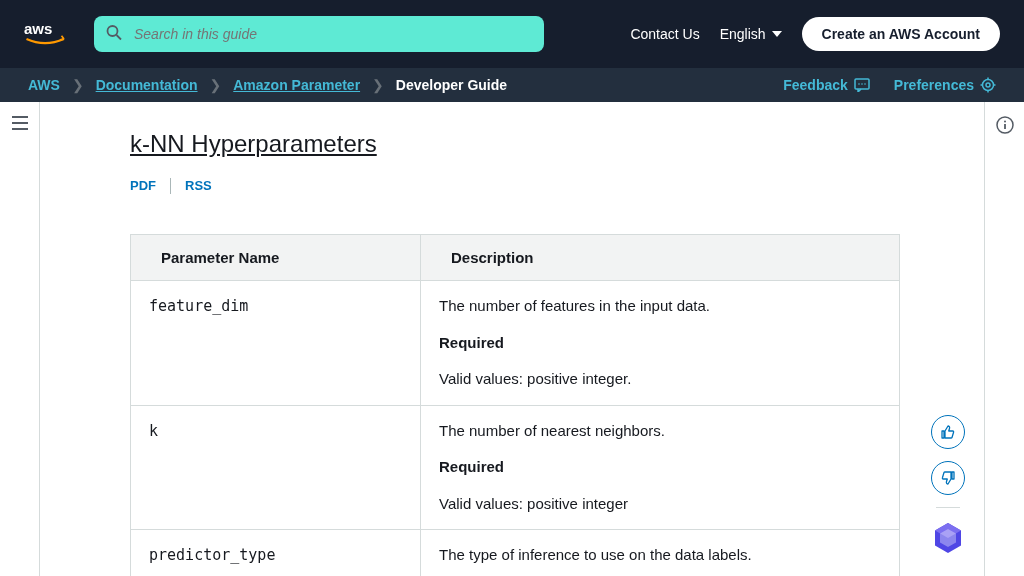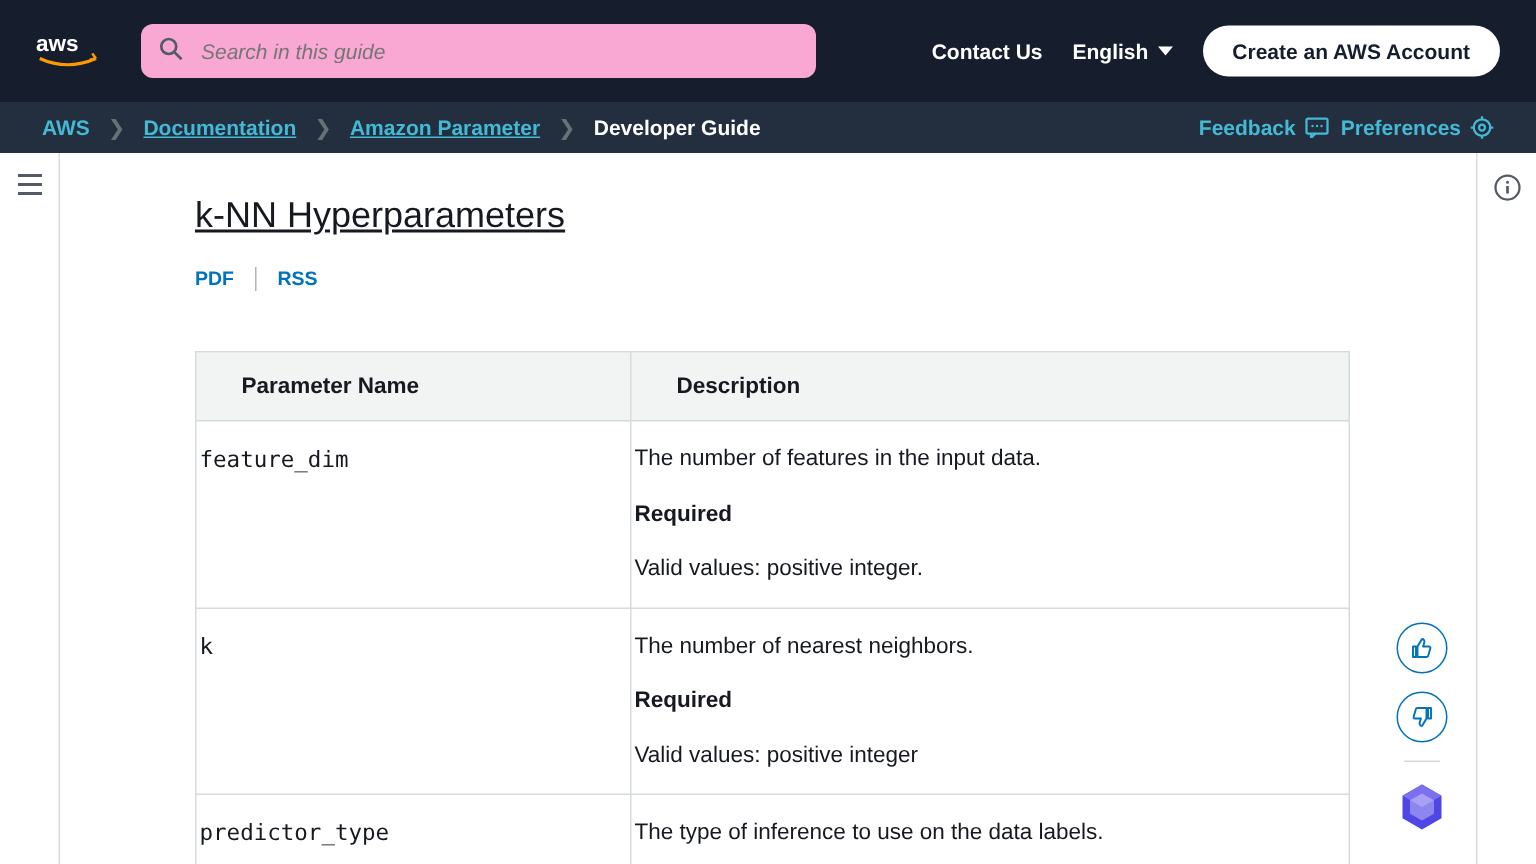--- a/index.html
+++ b/index.html
@@ -3,55 +3,55 @@
 <meta charset="utf-8">
 <style>
 * { margin: 0; padding: 0; box-sizing: border-box; }
 body { font-family: "Amazon Ember", "Helvetica Neue", Arial, sans-serif; font-size: 14px; color: #16191f; width: 1024px; height: 576px; overflow: hidden; background: #fff; }
 
 
 .header-main { background: #161e2d; height: 68px; display: flex; align-items: center; padding: 0 24px; gap: 20px; }
 .aws-logo { display: flex; align-items: center; }
 .aws-logo svg { height: 30px; width: 50px; }
 .search-wrap { flex: 0 0 450px; position: relative; }
-.search-input { width: 100%; height: 36px; border-radius: 8px; border: none; padding: 0 12px 0 40px; font-size: 14px; font-style: italic; color: #555; background: #f9a8d4; }
+.search-input { width: 100%; height: 36px; border-radius: 8px; border: none; padding: 0 12px 0 40px; font-size: 14px; font-style: italic; color: #555; background: #5eead4; }
 .search-icon-pos { position: absolute; left: 12px; top: 50%; transform: translateY(-50%); color: #545b64; }
 .header-spacer { flex: 1; }
-.header-link { color: #fff; font-weight: 700; font-size: 14px; cursor: pointer; display: flex; align-items: center; gap: 6px; }
+.header-link { color: #fff; font-weight: 400; font-size: 14px; cursor: pointer; display: flex; align-items: center; gap: 6px; }
 .triangle-down { width: 0; height: 0; border-left: 5px solid transparent; border-right: 5px solid transparent; border-top: 6px solid #fff; }
 .create-btn { background: #ffffff; color: #161e2d; font-weight: 700; border: none; border-radius: 20px; padding: 9px 20px; font-size: 14px; cursor: pointer; }
 
 
 .breadcrumb-bar { background: #232f3e; height: 34px; display: flex; align-items: center; padding: 0 28px; font-size: 14px; justify-content: space-between; }
 .breadcrumbs { display: flex; align-items: center; gap: 12px; }
 .bc-link { color: #44b9d6; font-weight: 700; cursor: pointer; }
 .bc-link.underline { text-decoration: underline; }
 .bc-current { color: #fff; font-weight: 700; }
 .bc-sep { color: #687078; }
-.bar-right { display: flex; align-items: center; gap: 8px; }
+.bar-right { display: flex; align-items: center; gap: 24px; }
 .bar-action { color: #44b9d6; font-weight: 700; display: flex; align-items: center; gap: 6px; cursor: pointer; }
 
 
 .main-wrap { display: flex; height: calc(576px - 68px - 34px); }
 .left-rail { width: 40px; border-right: 1px solid #d5dbdb; display: flex; align-items: flex-start; justify-content: center; padding-top: 14px; }
 .hamburger { cursor: pointer; color: #545b64; }
 .content-area { flex: 1; padding: 28px 40px 0 90px; position: relative; overflow: hidden; }
 .right-rail { width: 40px; border-left: 1px solid #d5dbdb; display: flex; align-items: flex-start; justify-content: center; padding-top: 14px; }
 .info-icon { color: #545b64; cursor: pointer; }
 
 h1 { font-size: 24px; font-weight: 400; color: #16191f; margin-bottom: 20px; text-decoration: underline; }
 .doc-links { display: flex; align-items: flex-start; gap: 0; margin-bottom: 40px; }
 .doc-link { color: #0073bb; font-weight: 700; font-size: 13px; cursor: pointer; padding: 0 14px; }
 .doc-link:first-child { padding-left: 0; }
 .doc-link-sep { width: 1px; height: 16px; background: #aab7b8; }
 
 
 .param-table { border-collapse: collapse; width: 770px; border: 1px solid #d5dbdb; }
 .param-table th { background: #f2f3f3; border: 1px solid #d5dbdb; padding: 14px 30px; text-align: left; font-weight: 700; font-size: 15px; }
-.param-table td { border: 1px solid #d5dbdb; padding: 14px 2px; vertical-align: top; font-size: 15px; line-height: 1.5; }
+.param-table td { border: 1px solid #d5dbdb; padding: 14px 18px; vertical-align: top; font-size: 15px; line-height: 1.5; }
 .param-name { font-family: Consolas, Monaco, monospace; }
 .desc-block p { margin-bottom: 14px; }
 .desc-block p:last-child { margin-bottom: 0; }
 .desc-block .req { font-weight: 700; }
 
 
 .float-col { position: absolute; right: 18px; bottom: 20px; display: flex; flex-direction: column; align-items: center; gap: 12px; }
 .float-btn { width: 34px; height: 34px; border-radius: 50%; border: 1.5px solid #0073bb; background: #fff; display: flex; align-items: center; justify-content: center; cursor: pointer; color: #0073bb; }
 .float-sep { width: 24px; height: 1px; background: #d5dbdb; }
 .hex-icon { width: 36px; height: 36px; cursor: pointer; }

